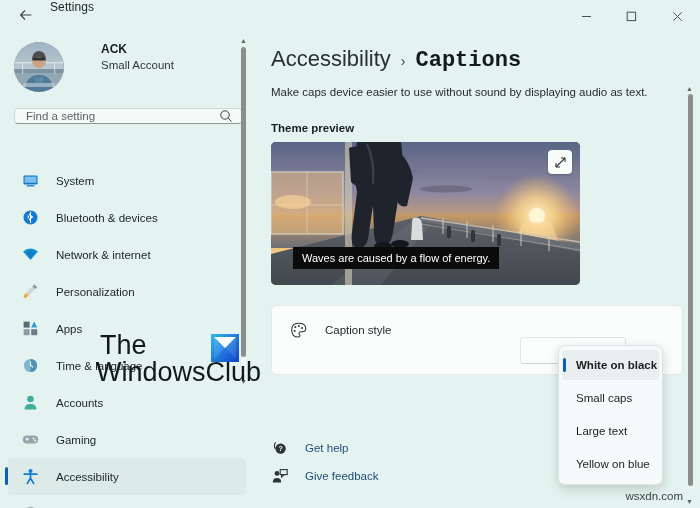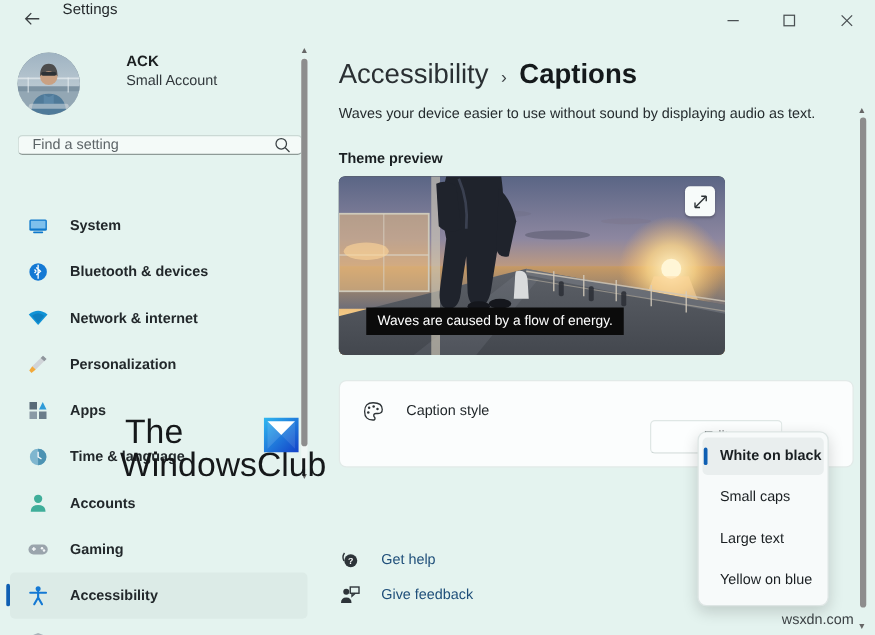--- a/index.html
+++ b/index.html
@@ -90,21 +90,20 @@
     font-family: "Liberation Sans", sans-serif;
     font-size: 11.5px; color: #2d3336;
   }
   .searchbox input::placeholder { color: #5c6467; }
   .search-icon { color: #3a4144; display: flex; }
 
   .navlist {
     position: absolute; top: 120px; left: 0;
     width: 258px; height: 356px;
     padding-top: 10px;
-    font-weight: bold;
   }
   .navitem {
     position: relative;
     height: 37px;
     margin: 0 12px 0 8px;
     display: flex; align-items: center;
     border-radius: 4px;
     padding-left: 13px;
   }
   .navitem.selected { background: #dcebe7; }
@@ -149,21 +148,21 @@
     display: flex; align-items: baseline;
     padding: 14px 0 0 13px;
   }
   .crumb-1 {
     font-size: 22px; color: #2a3033; font-weight: normal;
   }
   .crumb-sep {
     font-size: 14px; color: #3b4145; margin: 0 10px;
   }
   .crumb-2 {
-    font-size: 22px; color: #14191b; font-weight: bold;
+    font-size: 22px; color: #14191b; font-weight: bold; font-family: Liberation Mono, monospace;
   }
   .subtitle {
     font-size: 11.5px; color: #252b2e;
     padding: 13px 0 0 13px;
   }
   .section-label {
     font-size: 11.5px; font-weight: bold; color: #1a1f22;
     padding: 24px 0 0 13px;
   }
 
@@ -512,21 +511,21 @@
   </div>
 
   <div class="rightpane">
 
     <div class="breadcrumb">
       <span class="crumb-1">Accessibility</span>
       <span class="crumb-sep">›</span>
       <span class="crumb-2">Captions</span>
     </div>
 
-    <div class="subtitle">Waves your device easier to use without sound by displaying audio as text.</div>
+    <div class="subtitle">Make caps device easier to use without sound by displaying audio as text.</div>
 
     <div class="section-label">Theme preview</div>
 
     <div class="preview">
       <svg width="309" height="143" viewBox="0 0 309 143">
         <defs>
           <linearGradient id="sky" x1="0" y1="0" x2="0" y2="1">
             <stop offset="0" stop-color="#5a6585"></stop>
             <stop offset="0.35" stop-color="#8d87a0"></stop>
             <stop offset="0.62" stop-color="#e0a769"></stop>

